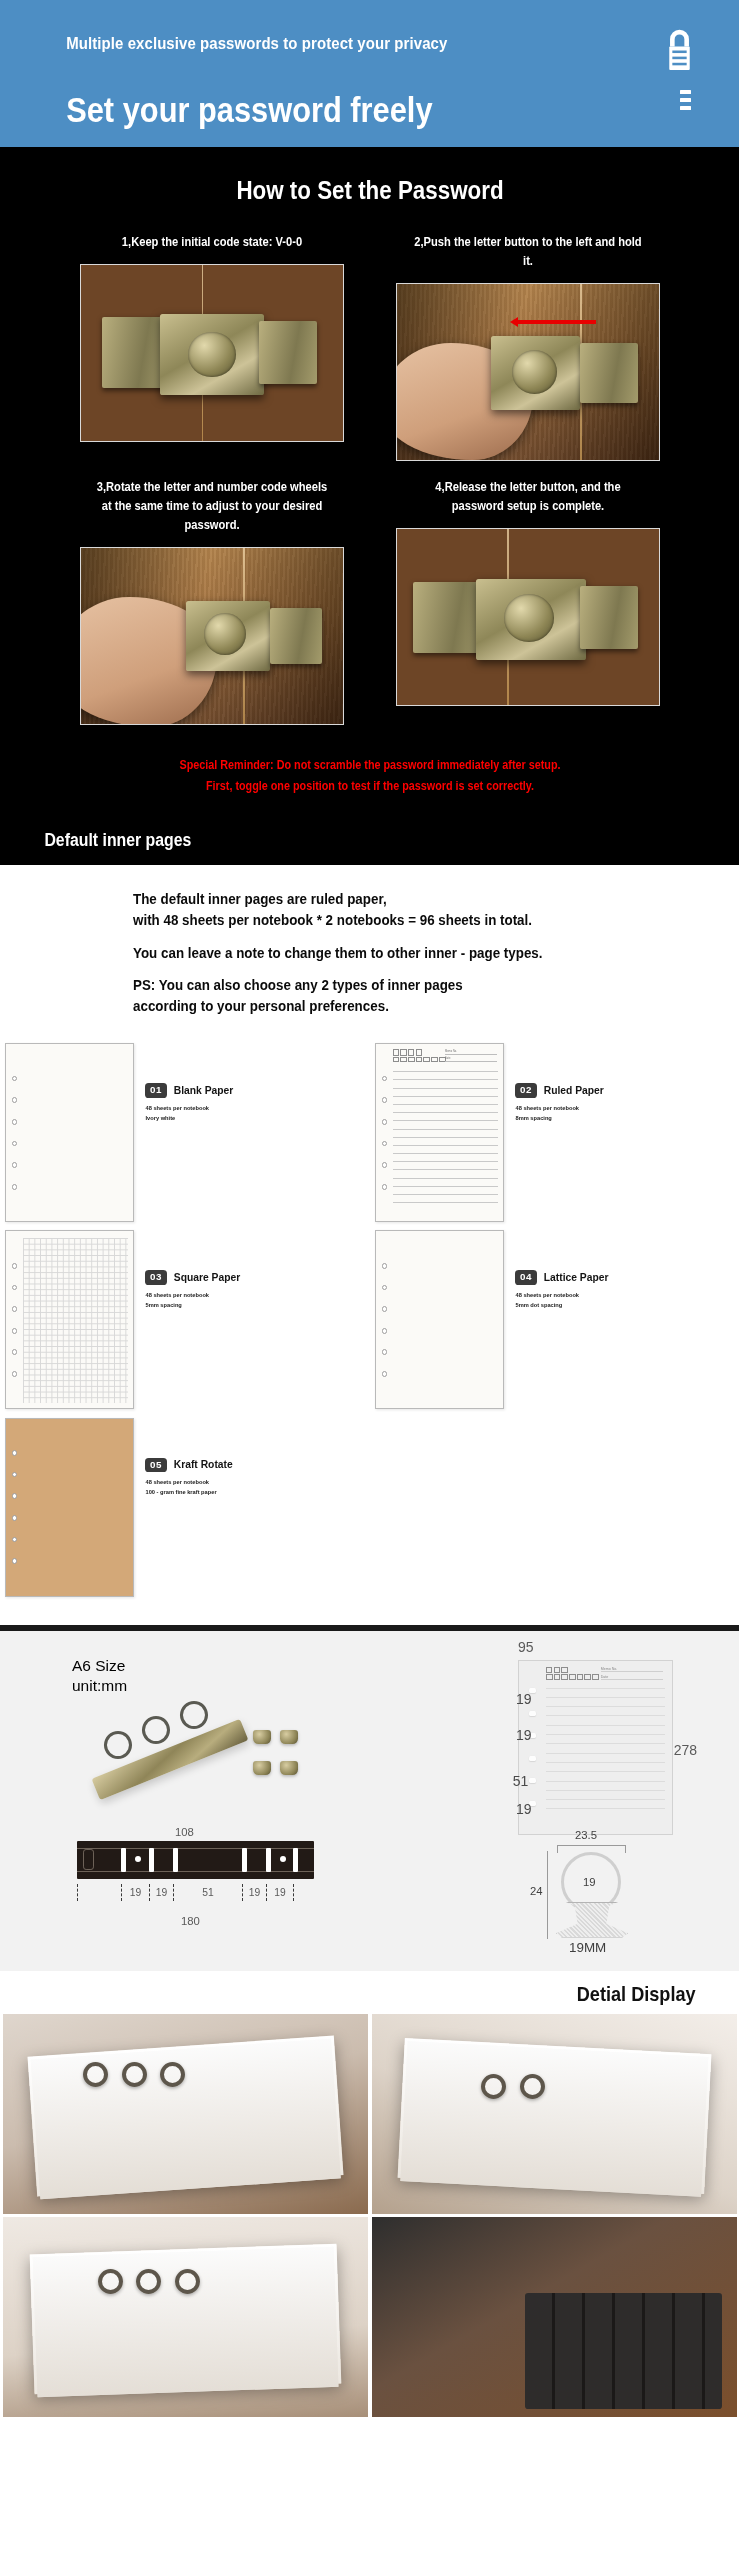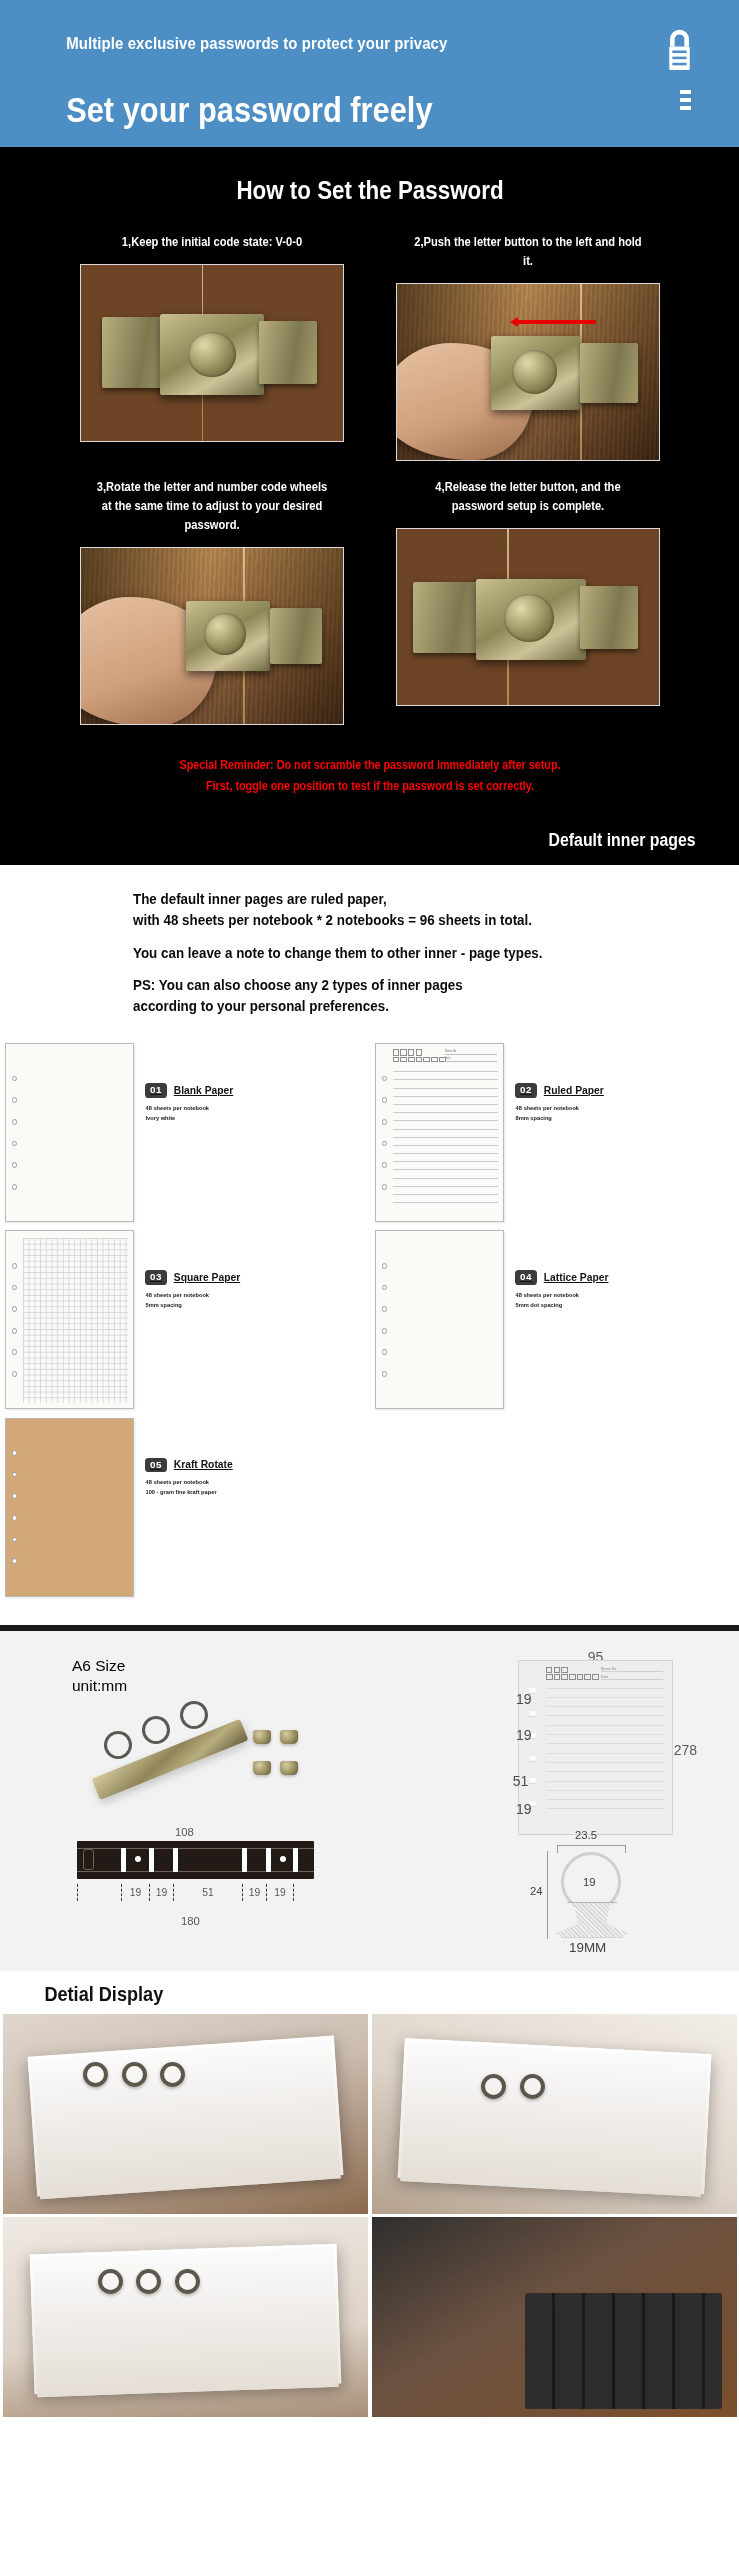--- a/index.html
+++ b/index.html
@@ -156,21 +156,21 @@
     color: #ff0000;
     font-weight: bold;
     font-size: 12px;
     line-height: 1.75;
     text-align: center;
     padding: 30px 0 9.3px 0;
     transform: scaleX(.9);
   }
   .section-bar {
     background: #000000;
-    text-align: right;
+    text-align: left;
     padding: 8.2px 0 14.4px 0;
   }
   .section-bar h3 {
     color: #ffffff;
     font-size: 18px;
     font-weight: bold;
     transform: scaleX(.88);
   }
 
   
@@ -245,21 +245,21 @@
   .kraft { background: #d3a878; }
   .sheet-head { position:absolute; left:16.5px; right:6.2px; top:5.2px; height:17.5px; }
   .icon-chips { display:flex; gap:1.5px; }
   .icon-chips b { width:6.2px; height:6.2px; border:0.5px solid #8d8d8d; display:block; }
   .day-chips { display:flex; gap:1px; margin-top:1.5px; }
   .day-chips b { width:6.7px; height:5.2px; border:0.5px solid #8d8d8d; display:block; }
   .memo-lines { position:absolute; right:0; top:1px; width:52px; }
   .memo-lines div { font-size:2.6px; color:#777; border-bottom:0.5px solid #bdbdbd; margin-bottom:2.6px; padding-bottom:0.5px; }
 
   .paper-info { padding-left: 11.3px; padding-top: 40px; }
-  .badge-row { display: flex; align-items: center; gap: 7.2px; text-decoration: underline; }
+  .badge-row { display: flex; align-items: center; gap: 7.2px; }
   .num-badge {
     background: #3b3b3b;
     color: #ffffff;
     font-size: 9.8px;
     font-weight: bold;
     border-radius: 3.6px;
     padding: 2.1px 4.6px 2.6px 4.6px;
     line-height: 1;
     letter-spacing: 0.5px;
   }
@@ -306,22 +306,22 @@
     border-radius: 3.1px 3.1px 5.2px 5.2px;
     box-shadow: 0 1.5px 3.1px rgba(0,0,0,.25);
   }
   .paper-diagram {
     position: absolute; right: 67px; top: 29px;
     width: 155px; height: 175px;
     border: 0.5px solid #d2d2d2;
     background: #eeeeee;
   }
   .dim-top {
-    position: absolute; right: 67px; top: 18px;
-    width: 155px; text-align:center;
+    position: absolute; right: 67px; top: 8px;
+    width: 155px; 
     font-size: 14px; color: #5a5a5a;
   }
   .dim-right {
     position:absolute; right: 43px; top: 111px;
     font-size: 14px; color:#5a5a5a;
   }
   .dim-in { position:absolute; font-size: 14px; color:#4a4a4a; }
   .pd-lines { position:absolute; left:27px; right:7.2px; top:20.6px; bottom:5.2px; }
   .pd-lines i { display:block; height:0.5px; background:#dcdcdc; margin-bottom:8.8px; }
   .pd-holes { position:absolute; left:9.3px; top:10.3px; bottom:10.3px; width:8.2px;
@@ -362,21 +362,21 @@
     position:absolute; left: 27px; top: 61px; width: 72px; height: 36px;
     background: repeating-linear-gradient(45deg, #d9d9d9 0 1.5px, #eeeeee 1.5px 3.1px);
     border: 0.5px solid #b4b4b4;
     clip-path: polygon(12% 0, 88% 0, 74% 12%, 70% 62%, 100% 88%, 92% 100%, 8% 100%, 0 88%, 30% 62%, 26% 12%);
   }
   .rd-t { position:absolute; font-size: 11.3px; color: #3f3f3f; }
   .dim-line { position:absolute; background:#9a9a9a; }
 
   
   .detail-head {
-    text-align:left;
+    text-align:right;
     background:#ffffff;
     padding: 11.3px 0 8.2px 0;
   }
   .detail-head h3 { font-size: 20.6px; font-weight: bold; transform: scaleX(.88); }
   .detail-grid {
     display: grid;
     grid-template-columns: 1fr 1fr;
     gap: 3.1px;
     padding: 0 3.1px 7.2px 3.1px;
   }

